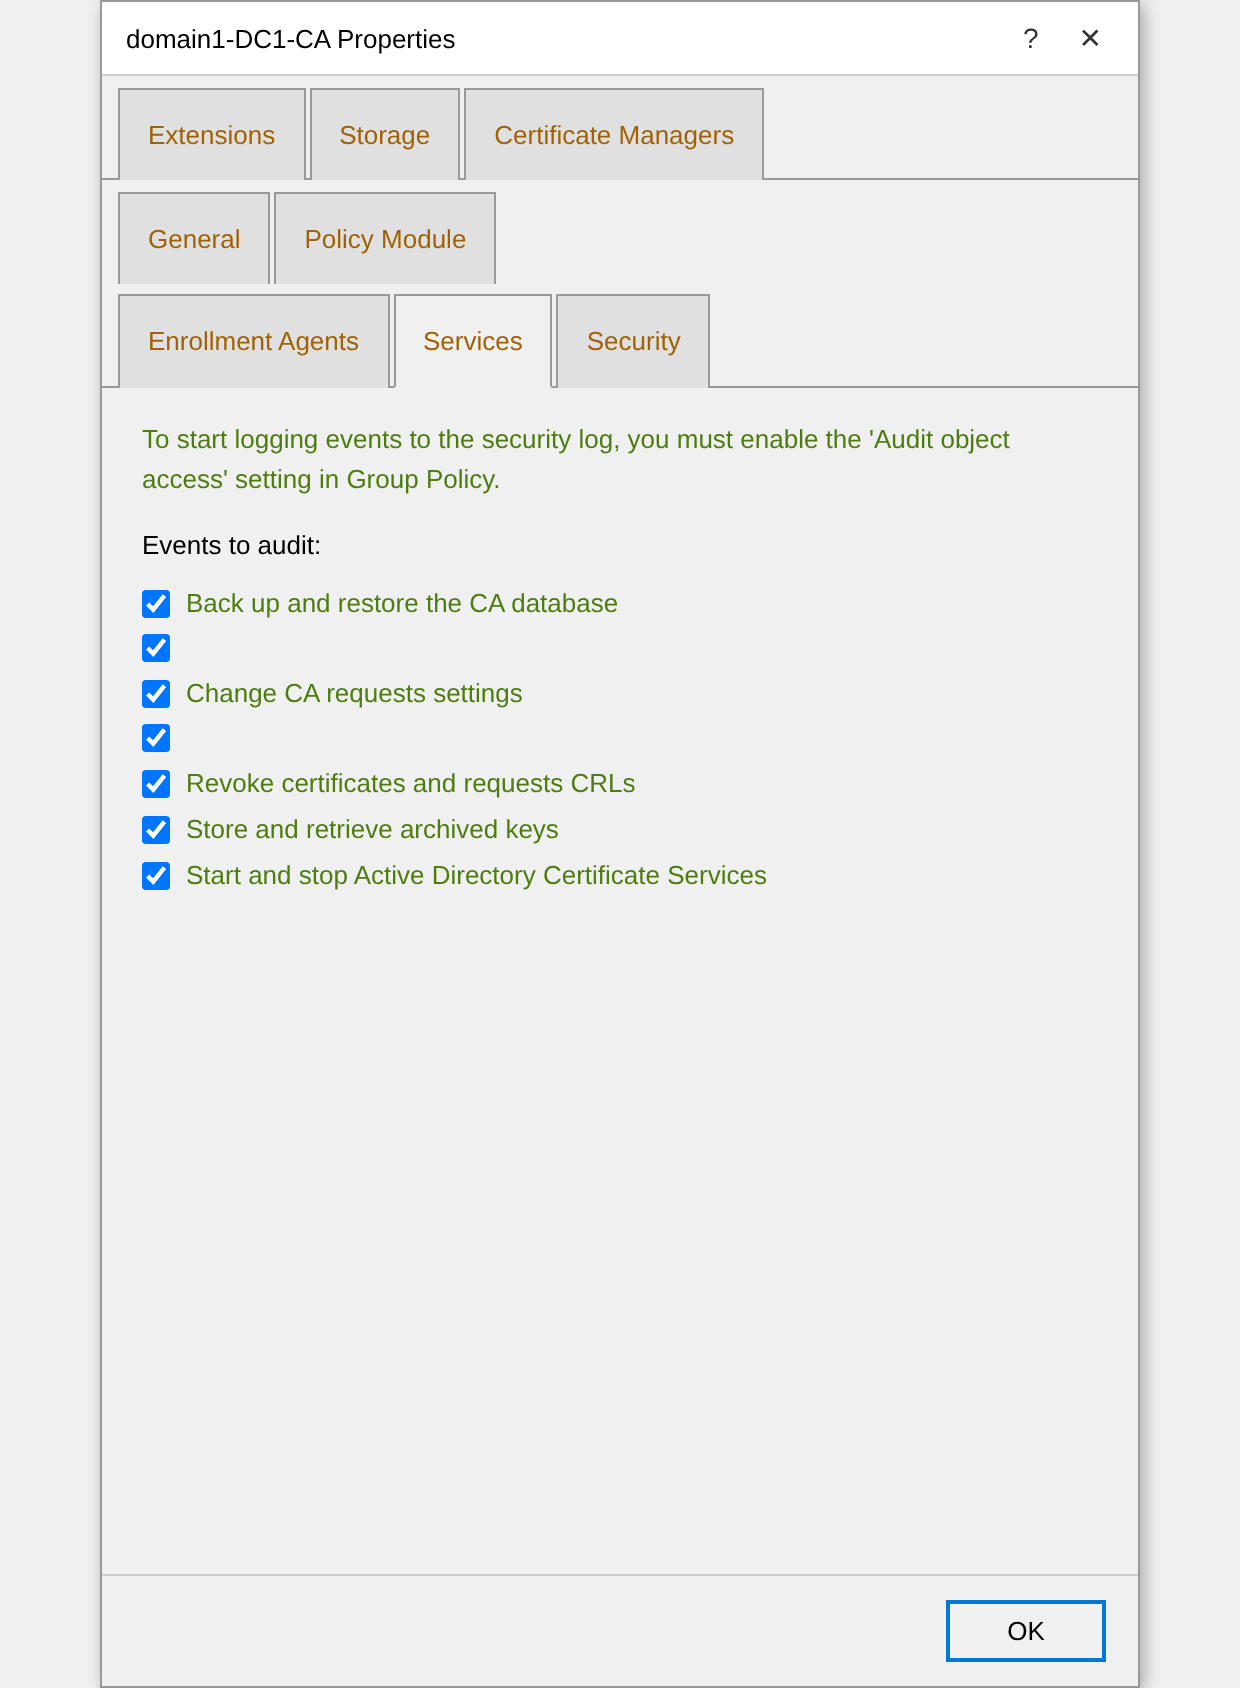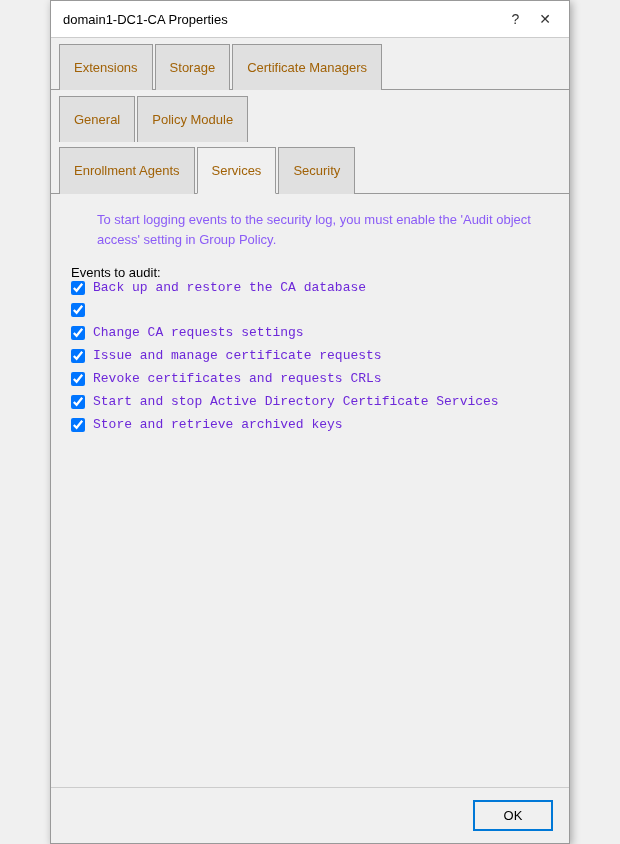--- a/index.html
+++ b/index.html
@@ -93,47 +93,45 @@
     .content-area {
       flex: 1;
       padding: 16px 20px;
       background: #f0f0f0;
       overflow-y: auto;
     }
 
     .info-text {
       margin-bottom: 16px;
       line-height: 1.5;
-      color: #8b5cf6;
-      margin-left: 26px;
+      color: #4d7c0f;
     }
 
     .events-label {
-      margin-bottom: 0;
+      margin-bottom: 14px;
       color: #000;
     }
 
     .checkbox-item {
       display: flex;
       align-items: center;
       margin-bottom: 8px;
       gap: 8px;
     }
 
     .checkbox-item input[type="checkbox"] {
       width: 14px;
       height: 14px;
       cursor: pointer;
       margin: 0;
     }
 
     .checkbox-item label {
       cursor: pointer;
-      color: #6d28d9;
-      font-family: Liberation Mono, monospace;
+      color: #4d7c0f;
     }
 
     .button-bar {
       padding: 12px 16px;
       display: flex;
       justify-content: flex-end;
       gap: 8px;
       border-top: 1px solid #ccc;
       background: #f0f0f0;
     }
@@ -220,33 +218,32 @@
     </div>
     <div class="checkbox-item">
       <input type="checkbox" id="cb2" checked="" style="">
     </div>
     <div class="checkbox-item">
       <input type="checkbox" id="cb3" checked="" style="">
       <label for="cb3">Change CA requests settings</label>
     </div>
     <div class="checkbox-item">
       <input type="checkbox" id="cb4" checked="" style="">
-      <label for="cb4">Issue and manage certificate requests</label>
     </div>
     <div class="checkbox-item">
       <input type="checkbox" id="cb5" checked="" style="">
       <label for="cb5">Revoke certificates and requests CRLs</label>
     </div>
     <div class="checkbox-item">
+      <input type="checkbox" id="cb6" checked="" style="">
+      <label for="cb6">Store and retrieve archived keys</label>
+    </div>
+    <div class="checkbox-item">
       <input type="checkbox" id="cb7" checked="" style="">
       <label for="cb7">Start and stop Active Directory Certificate Services</label>
     </div>
-    <div class="checkbox-item">
-      <input type="checkbox" id="cb6" checked="" style="">
-      <label for="cb6">Store and retrieve archived keys</label>
-    </div>
   </div>
 
   <div class="button-bar">
     <button class="btn primary">OK</button>
   </div>
 
 </div>
 
 </body></html>

